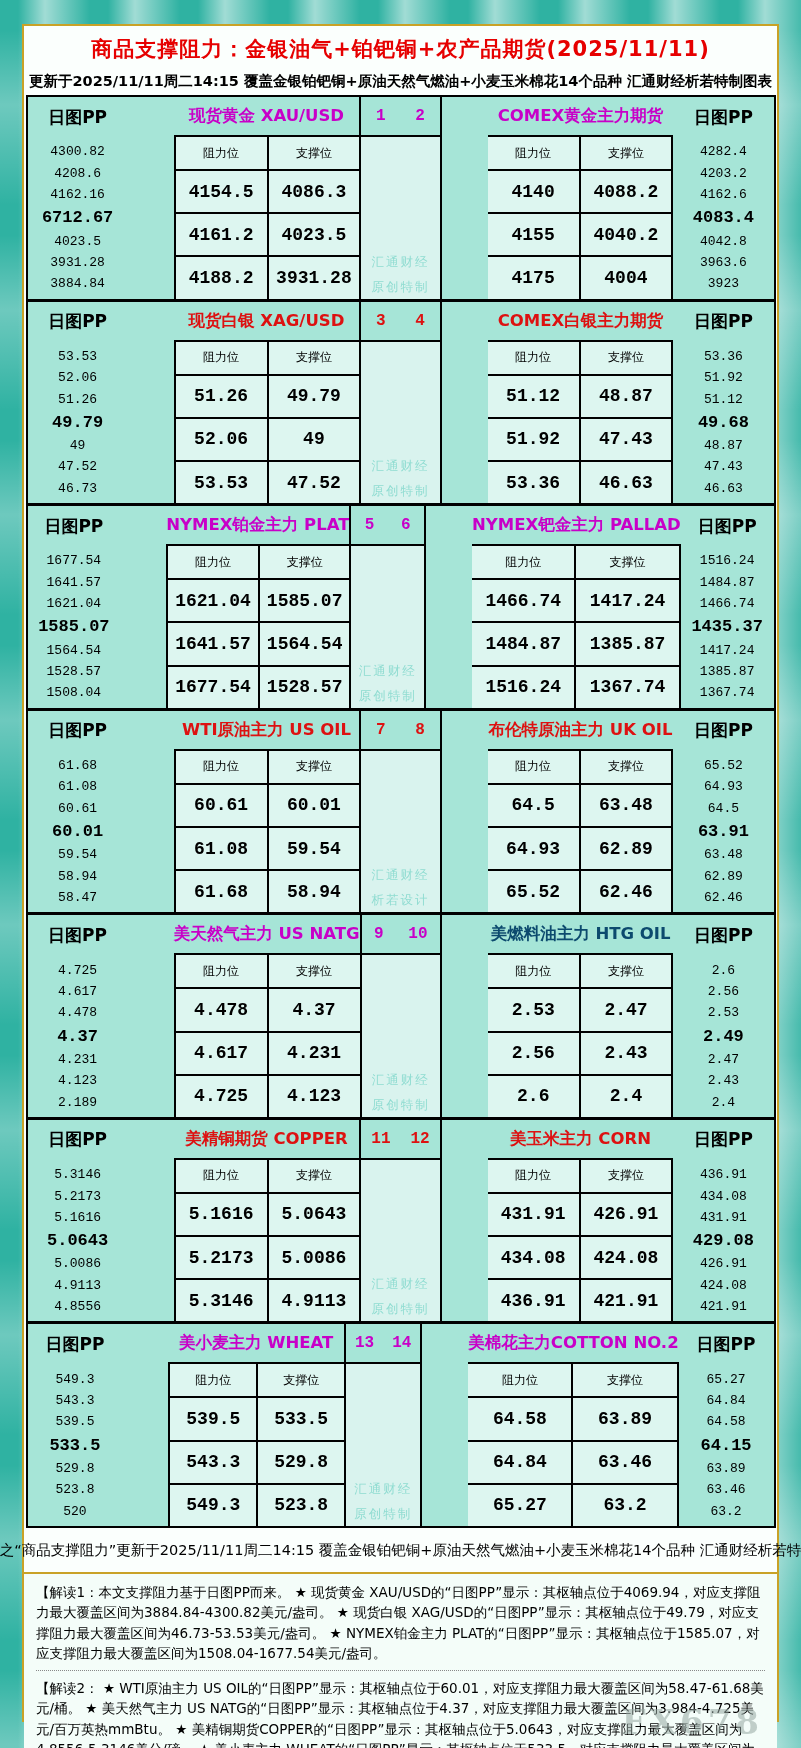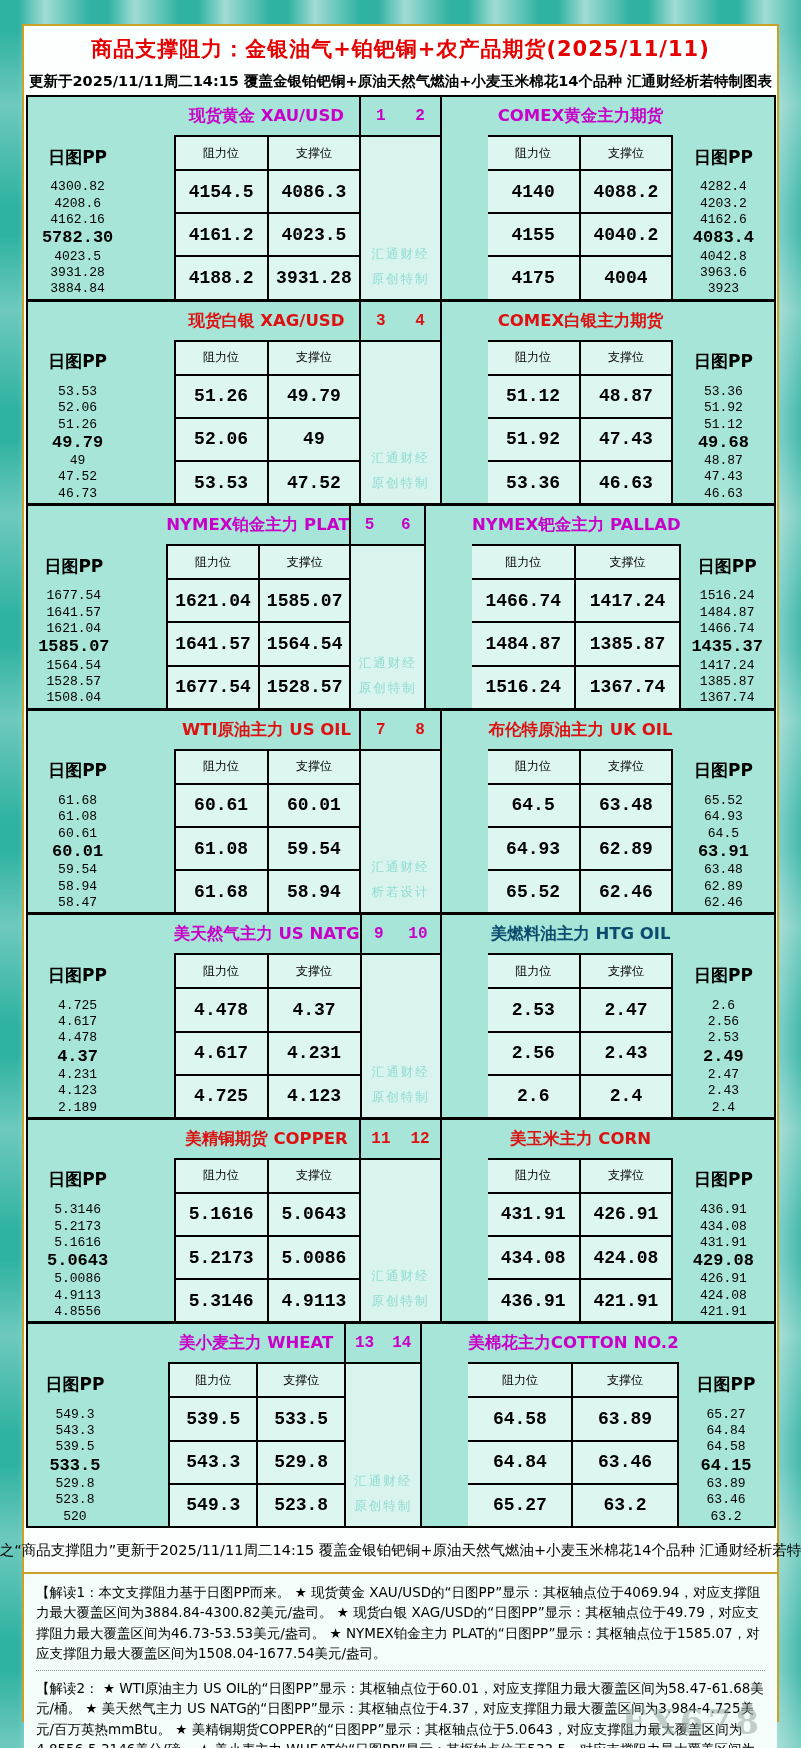--- a/index.html
+++ b/index.html
@@ -24,21 +24,21 @@
     color:#000;font-size:14.5px;font-weight:bold;white-space:nowrap;
   }
   .grid{
     width:750px;height:1433px;margin:0 auto;border:2px solid #000;box-sizing:border-box;
     display:flex;flex-direction:column;
   }
   .section{flex:1;display:flex;background:#a6e5d7;border-bottom:3px solid #000;min-height:0;}
   .section:last-child{border-bottom:none;}
   .pp-col{width:115px;display:flex;flex-direction:column;min-height:0;}
   .pp-head{height:40px;flex:0 0 40px;display:flex;align-items:center;justify-content:center;
-    font-weight:bold;font-size:17px;color:#000;margin-top:40px;}
+    font-weight:bold;font-size:17px;color:#000;}
   .pp-vals{flex:1;display:flex;flex-direction:column;justify-content:space-evenly;align-items:center;
     font-family:"Liberation Mono","DejaVu Sans Mono",monospace;font-size:13px;color:#000;min-height:0;}
   .ppv{line-height:1;}
   .ppv.pivot{font-size:17px;font-weight:bold;}
   .tbl-col{width:213px;display:flex;flex-direction:column;min-height:0;padding-left:46px;}
   .panel-title{height:40px;flex:0 0 40px;display:flex;align-items:center;justify-content:center;
     font-weight:bold;font-size:16.5px;border-bottom:2px solid #000;box-sizing:border-box;white-space:nowrap;}
   .tbl{flex:1;display:flex;flex-direction:column;background:#ddf6f0;box-sizing:border-box;min-height:0;}
   .tbl-col.left .tbl{border-left:2px solid #000;}
   .tbl-col.right .tbl{border-right:2px solid #000;}
@@ -48,21 +48,21 @@
   .tc{flex:1;display:flex;align-items:center;justify-content:center;color:#000;}
   .tc.first{border-right:2px solid #000;}
   .trow.thead .tc{font-size:12px;}
   .tc.val{font-family:"Liberation Mono","DejaVu Sans Mono",monospace;font-weight:bold;font-size:18px;}
   .center-col{width:94px;display:flex;flex-direction:column;border-left:2px solid #000;border-right:2px solid #000;
     box-sizing:border-box;min-height:0;}
   .center-head{height:40px;flex:0 0 40px;display:flex;align-items:center;justify-content:space-around;
     font-family:"Liberation Mono","DejaVu Sans Mono",monospace;font-weight:bold;font-size:16px;
     border-bottom:2px solid #000;box-sizing:border-box;}
   .center-box{flex:1;background:#d9f3ee;display:flex;align-items:flex-end;justify-content:center;
-    padding-bottom:8px;min-height:0;}
+    padding-bottom:0;min-height:0;}
   .wm{color:#8fdcd1;font-size:12.5px;text-align:center;line-height:2;letter-spacing:2px;}
   .footer-note{height:44px;display:flex;align-items:center;justify-content:center;
     font-size:14.5px;color:#000;background:#fbfffd;white-space:nowrap;}
   .notes{position:relative;height:188px;box-sizing:border-box;border-top:2px solid #c9a227;
     padding:8px 12px 4px;font-size:13.5px;line-height:1.5;color:#000;overflow:hidden;background:#f4fdf9;}
   .note{margin:0 0 4px 0;}
   .note-divider{border-top:1px dotted #888;margin:7px 0;}
   .fx-watermark{position:absolute;right:14px;bottom:12px;font-family:"DejaVu Serif","Liberation Serif",serif;
     font-size:34px;font-weight:bold;color:rgba(150,168,162,0.55);letter-spacing:4px;}
 </style>
@@ -74,21 +74,21 @@
   <div class="sub-title">更新于2025/11/11周二14:15 覆盖金银铂钯铜+原油天然气燃油+小麦玉米棉花14个品种 汇通财经析若特制图表</div>
   <div class="grid" id="sections-root">
   <div class="section">
 
     <div class="pp-col">
       <div class="pp-head">日图PP</div>
       <div class="pp-vals">
         <div class="ppv">4300.82</div>
         <div class="ppv">4208.6</div>
         <div class="ppv">4162.16</div>
-        <div class="ppv pivot">5782.30</div>
+        <div class="ppv pivot">6712.67</div>
         <div class="ppv">4023.5</div>
         <div class="ppv">3931.28</div>
         <div class="ppv">3884.84</div>
       </div>
     </div>
 
     <div class="tbl-col left">
       <div class="panel-title accent" style="color: rgb(200, 0, 200);">现货黄金 XAU/USD</div>
       <div class="tbl">
         <div class="trow thead">

